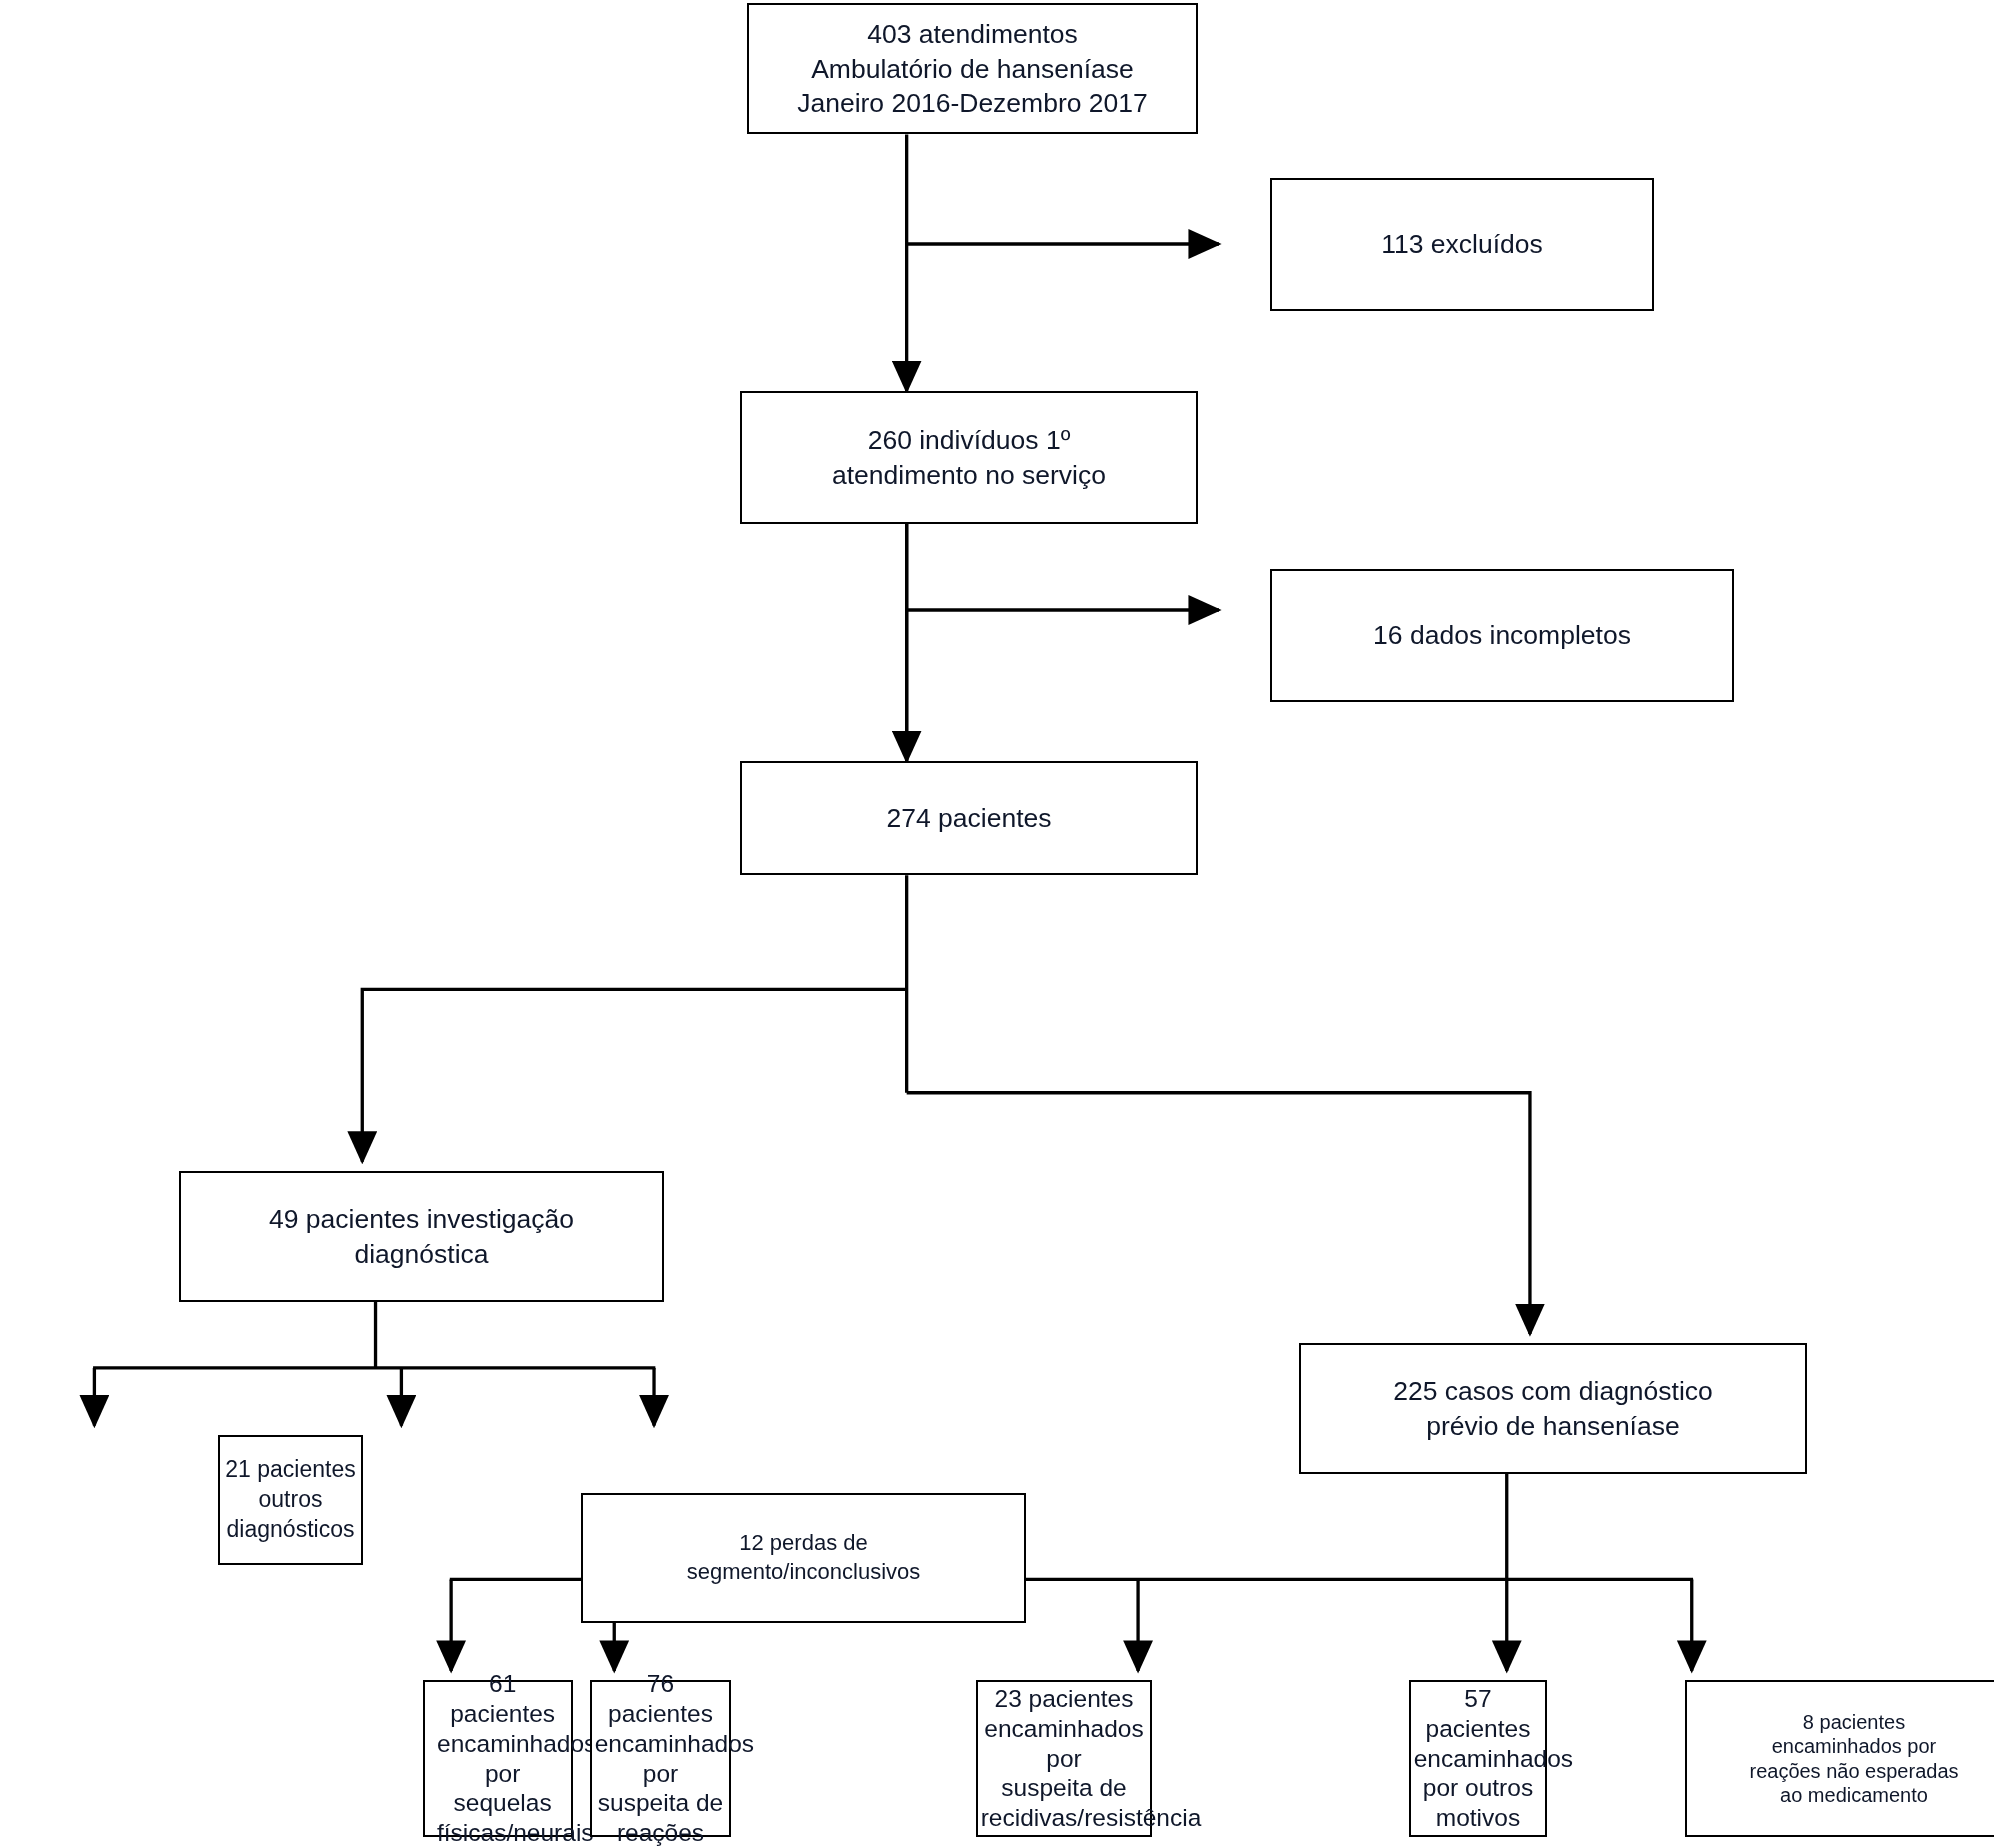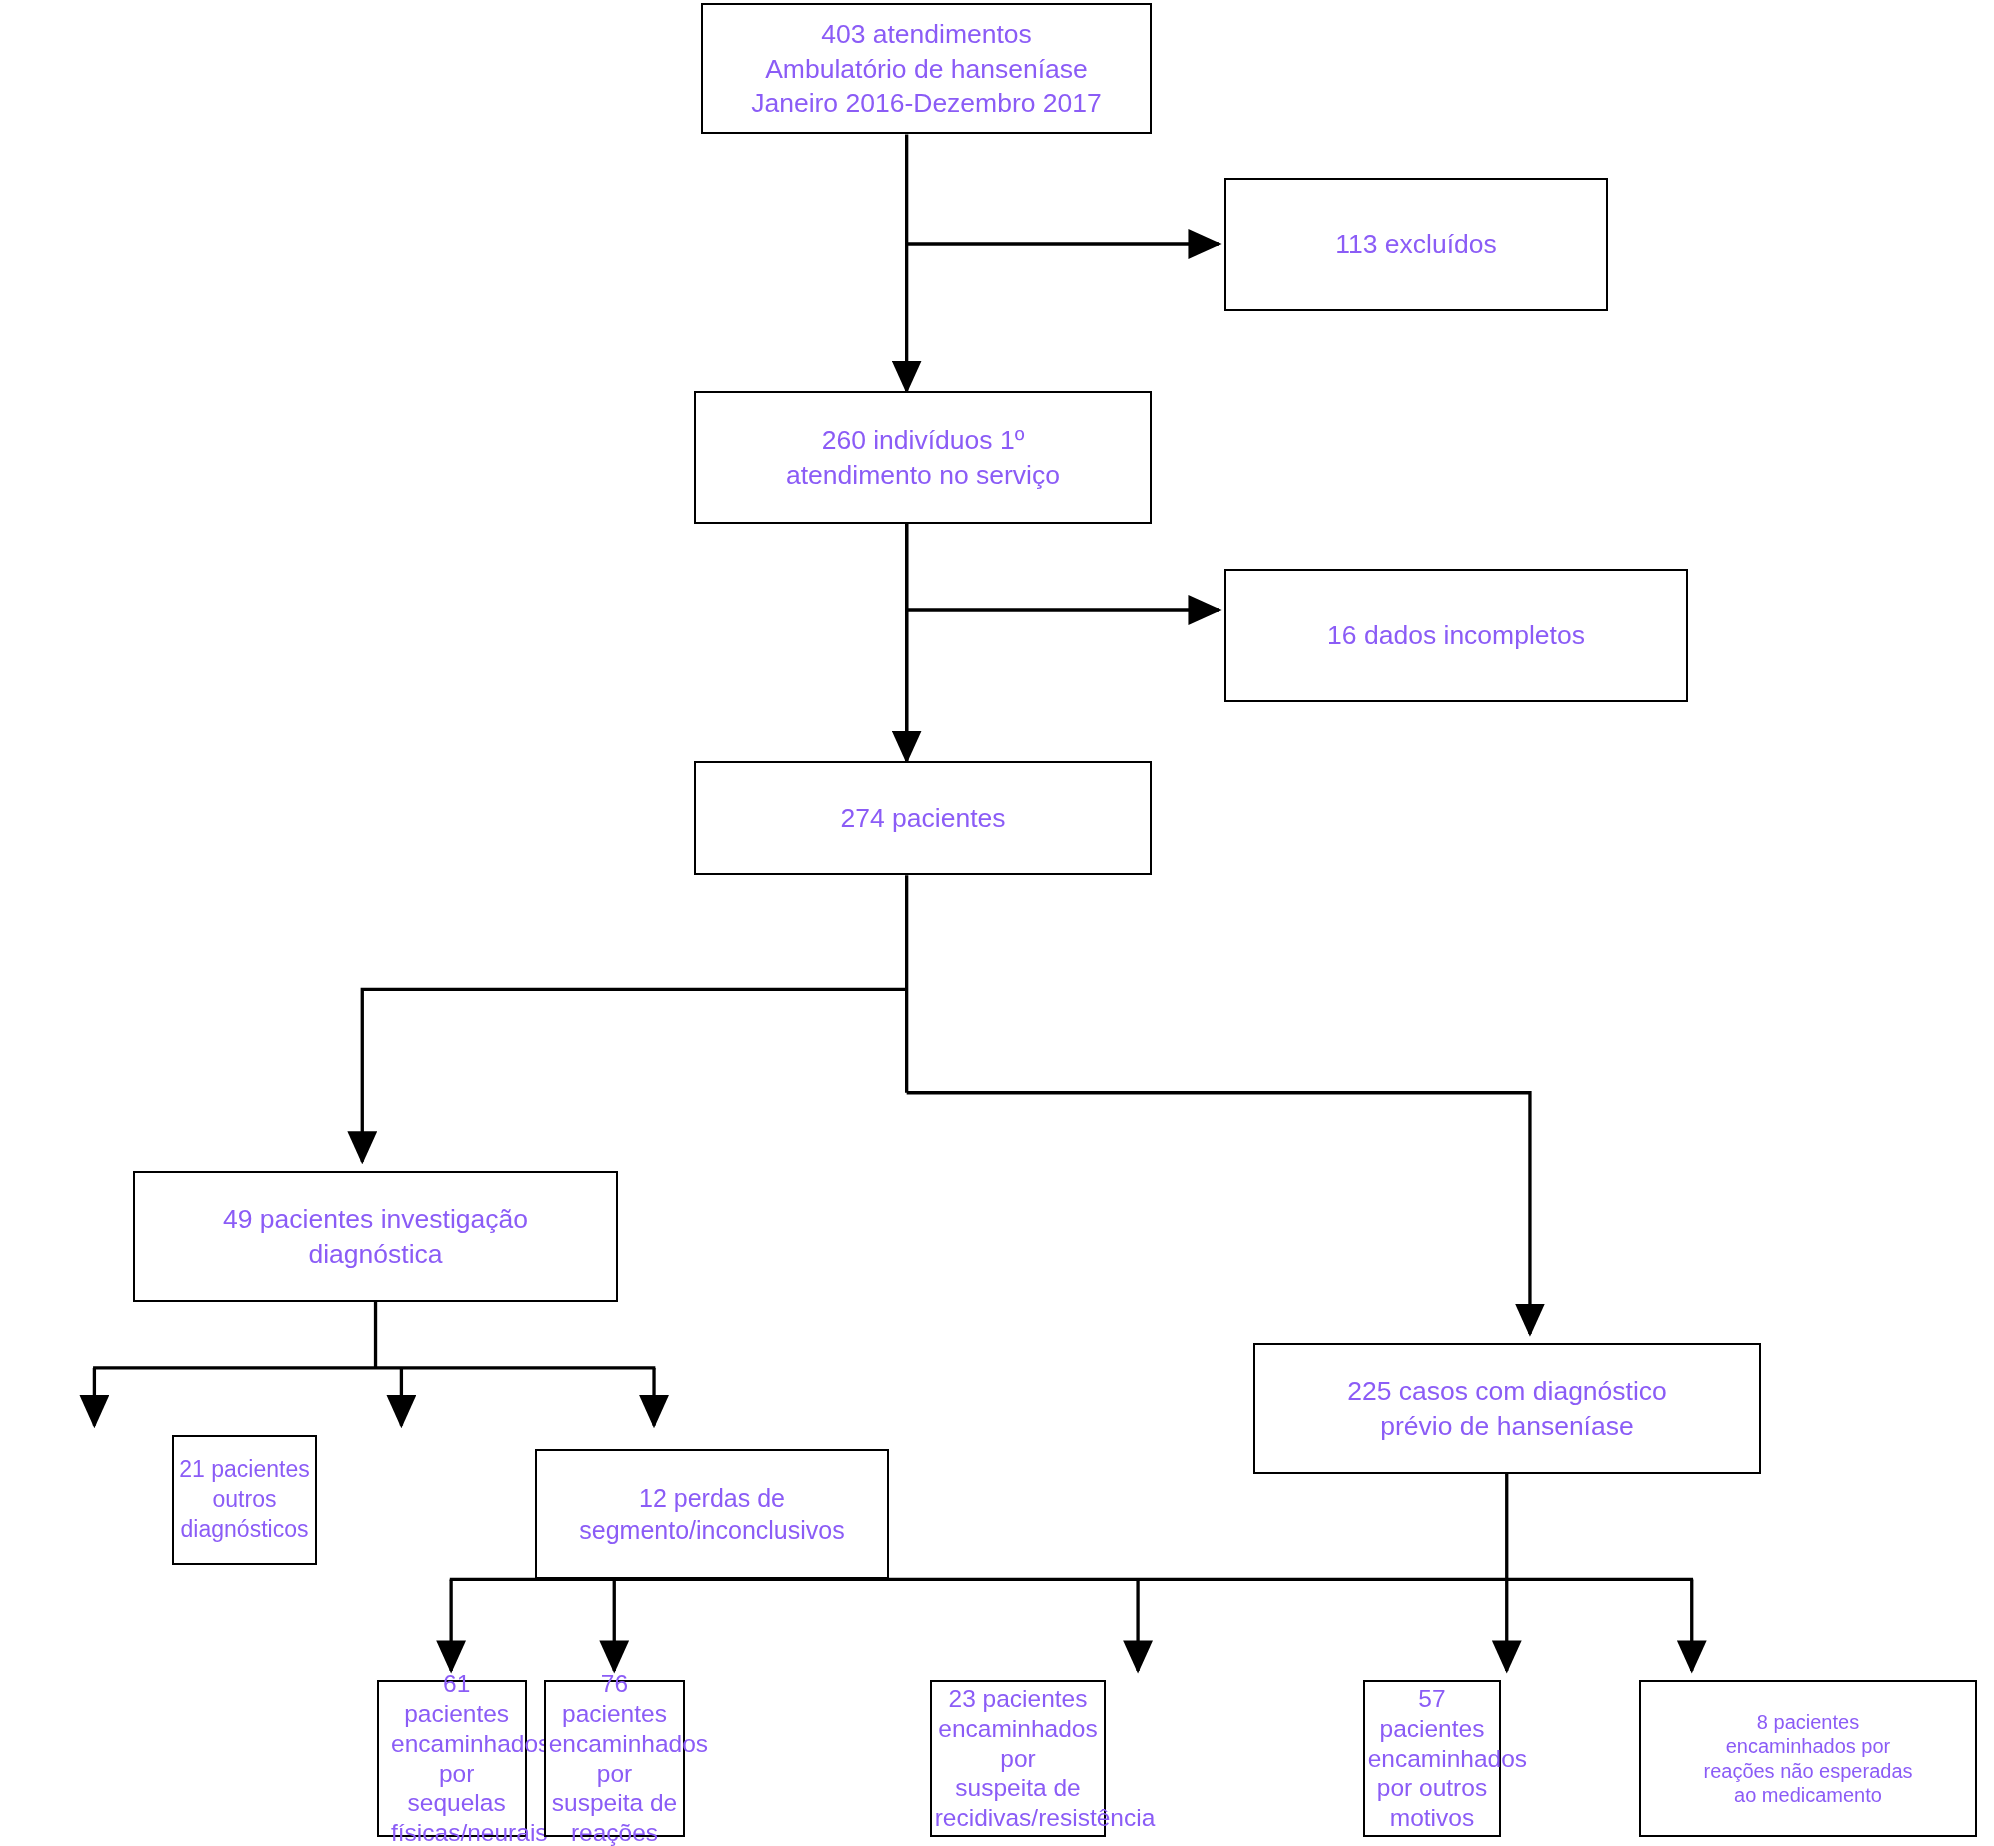--- a/index.html
+++ b/index.html
@@ -27,26 +27,27 @@
   }
   .node {
     position: absolute;
     box-sizing: border-box;
     border: 2.7px solid #000000;
     background: #ffffff;
     display: flex;
     align-items: center;
     justify-content: center;
     text-align: center;
-    color: #8b5cf6;
+    color: #0f172a;
     font-family: "Liberation Sans", sans-serif;
     font-size: 26.5px;
     line-height: 1.30;
     padding: 2.7px 5.3px;
     white-space: pre-line;
+    margin-left: 46px;
   }
   .node.tight { padding: 1.3px 2.7px; }
   .node-text {
     display: block;
     width: 100%;
     white-space: pre-line;
   }
 </style>
 </head>
 <body>
@@ -141,21 +142,21 @@
 prévio de hanseníase</span>
   </div>
 
 
   <div class="node tight" style="left:172px; top:1435px; width:145px; height:130px; font-size:23px;">
     <span class="node-text">21 pacientes
 outros
 diagnósticos</span>
   </div>
 
-  <div class="node tight" style="left:535px; top:1449px; width:354px; height:130px; font-size:25px;">
+  <div class="node tight" style="left:535px; top:1493px; width:445px; height:130px; font-size:22px;">
     <span class="node-text">12 perdas de
 segmento/inconclusivos</span>
   </div>
 
   <div class="node tight" style="left:377px; top:1680px; width:150px; height:157px; font-size:24.5px; line-height:1.22;padding-left:12px;">
     <span class="node-text">61 pacientes
 encaminhados
 por sequelas
 físicas/neurais</span>
   </div>

